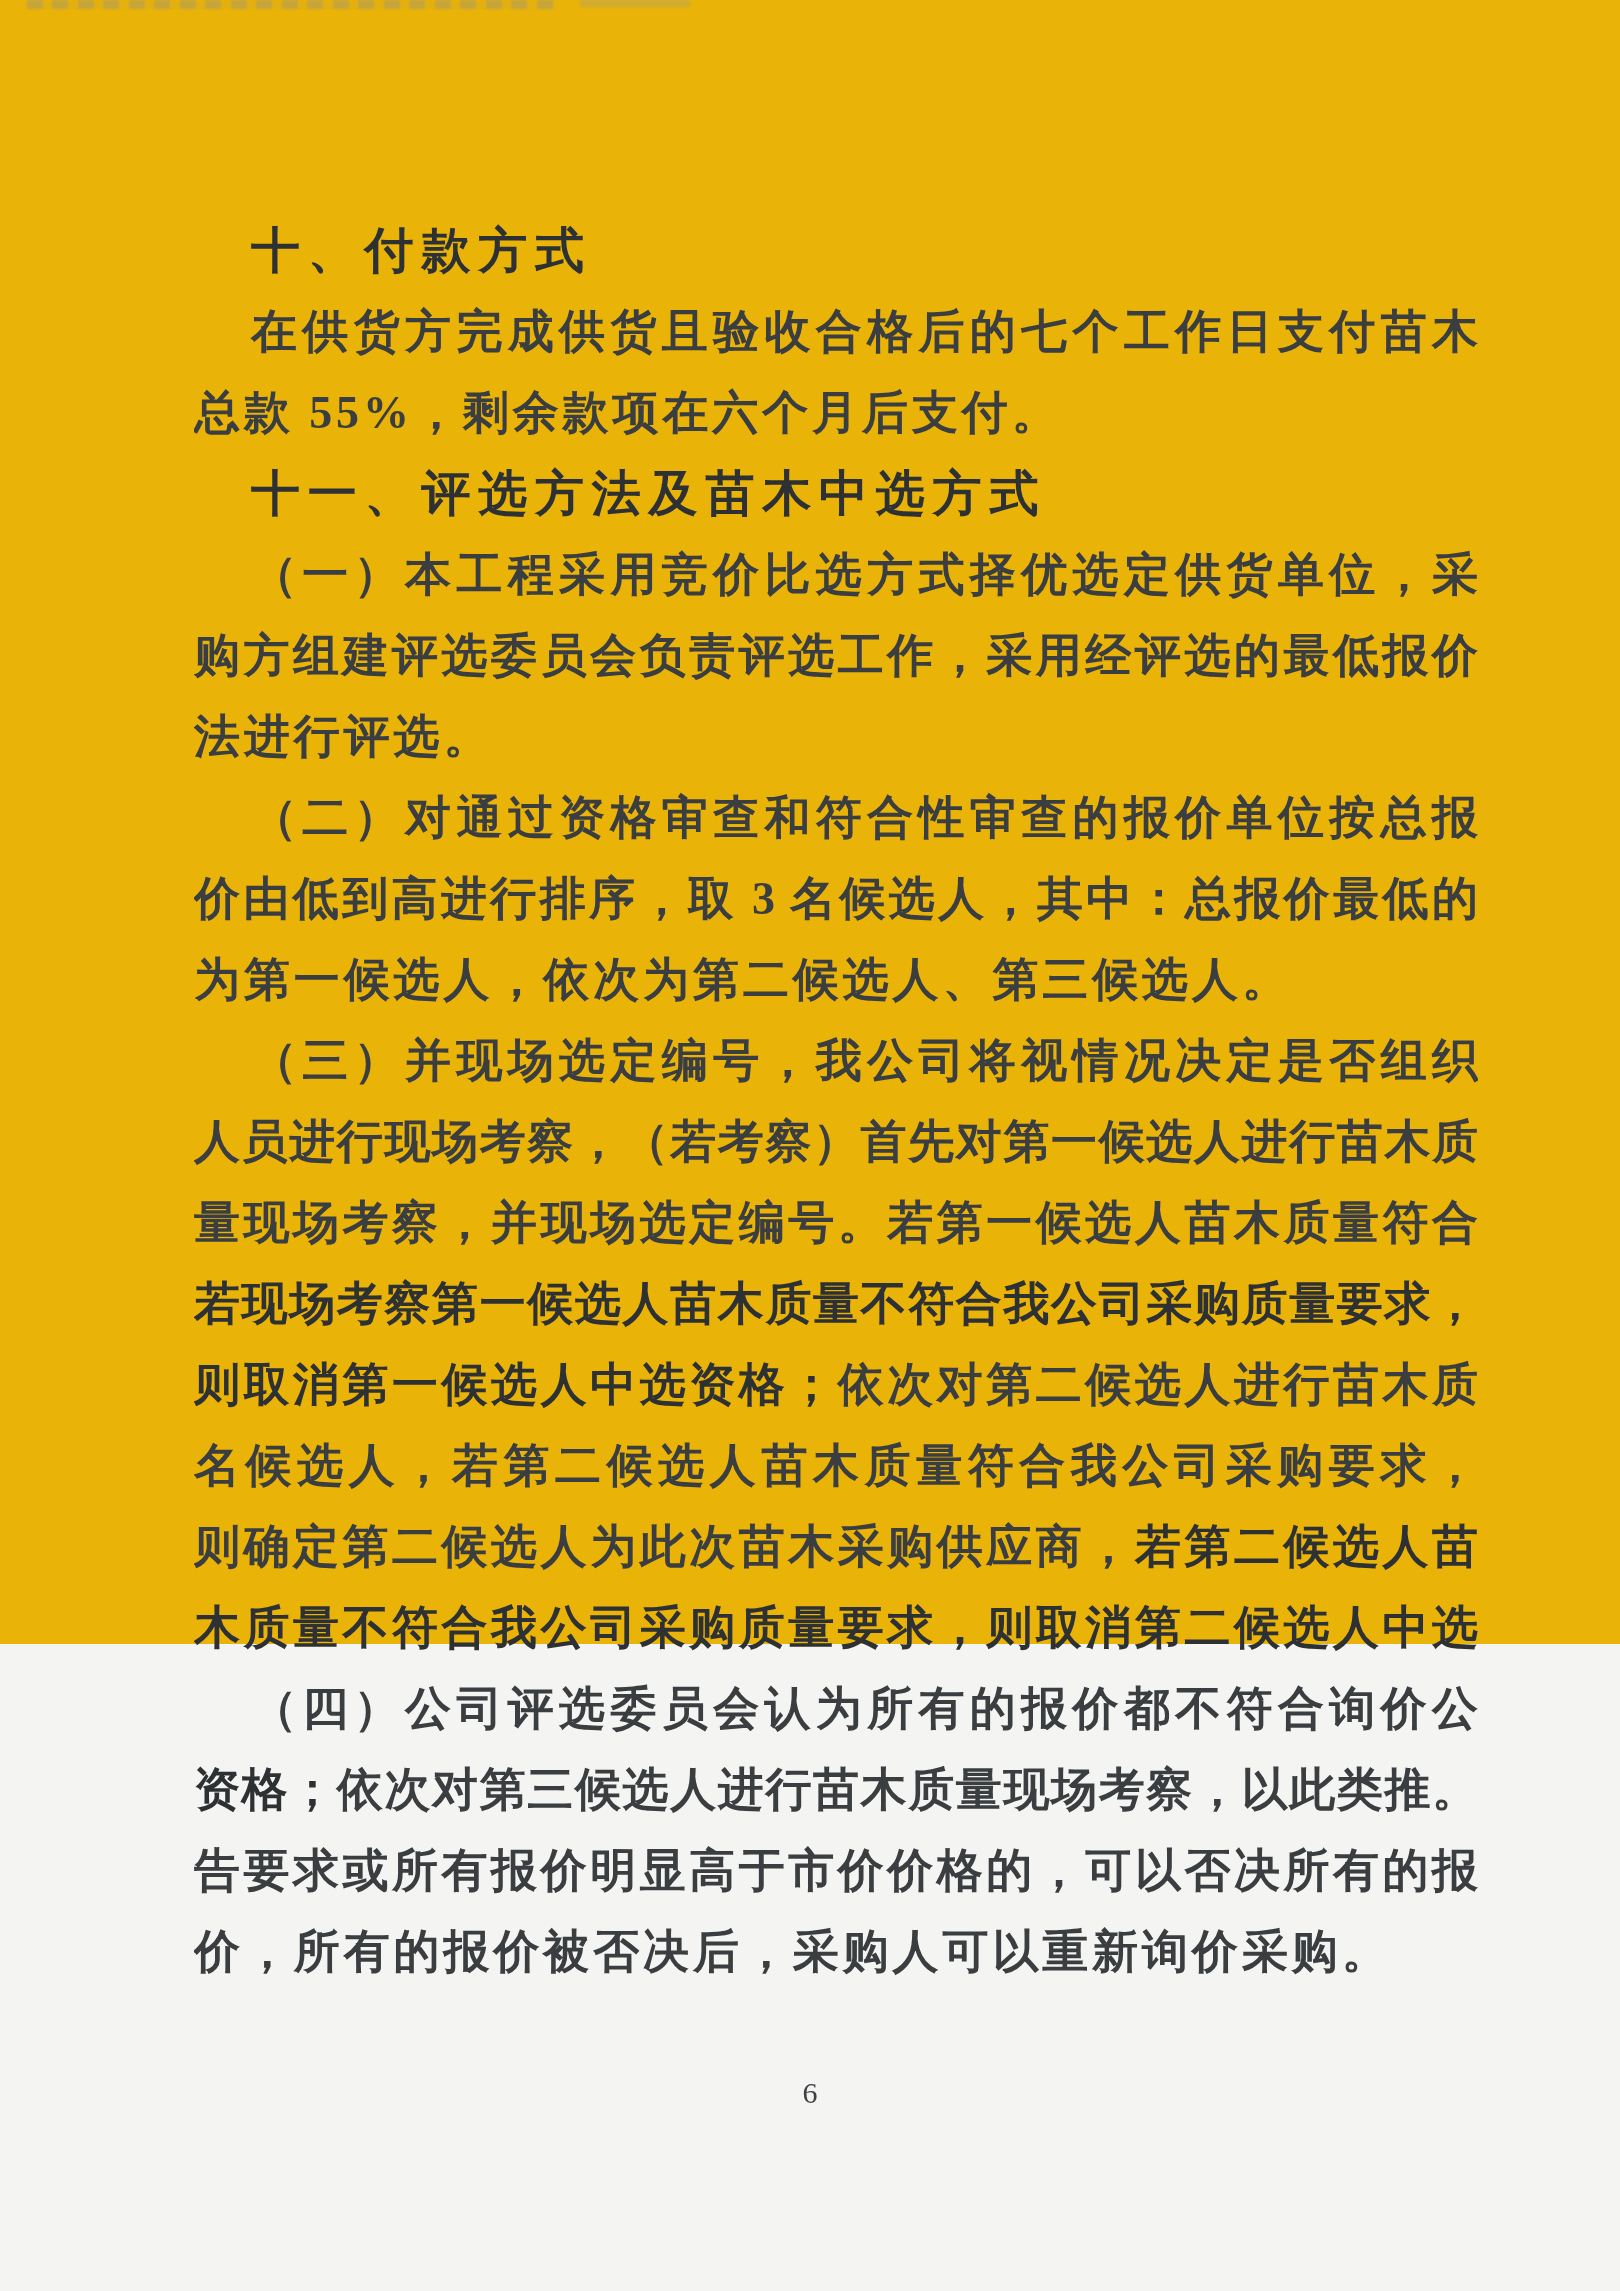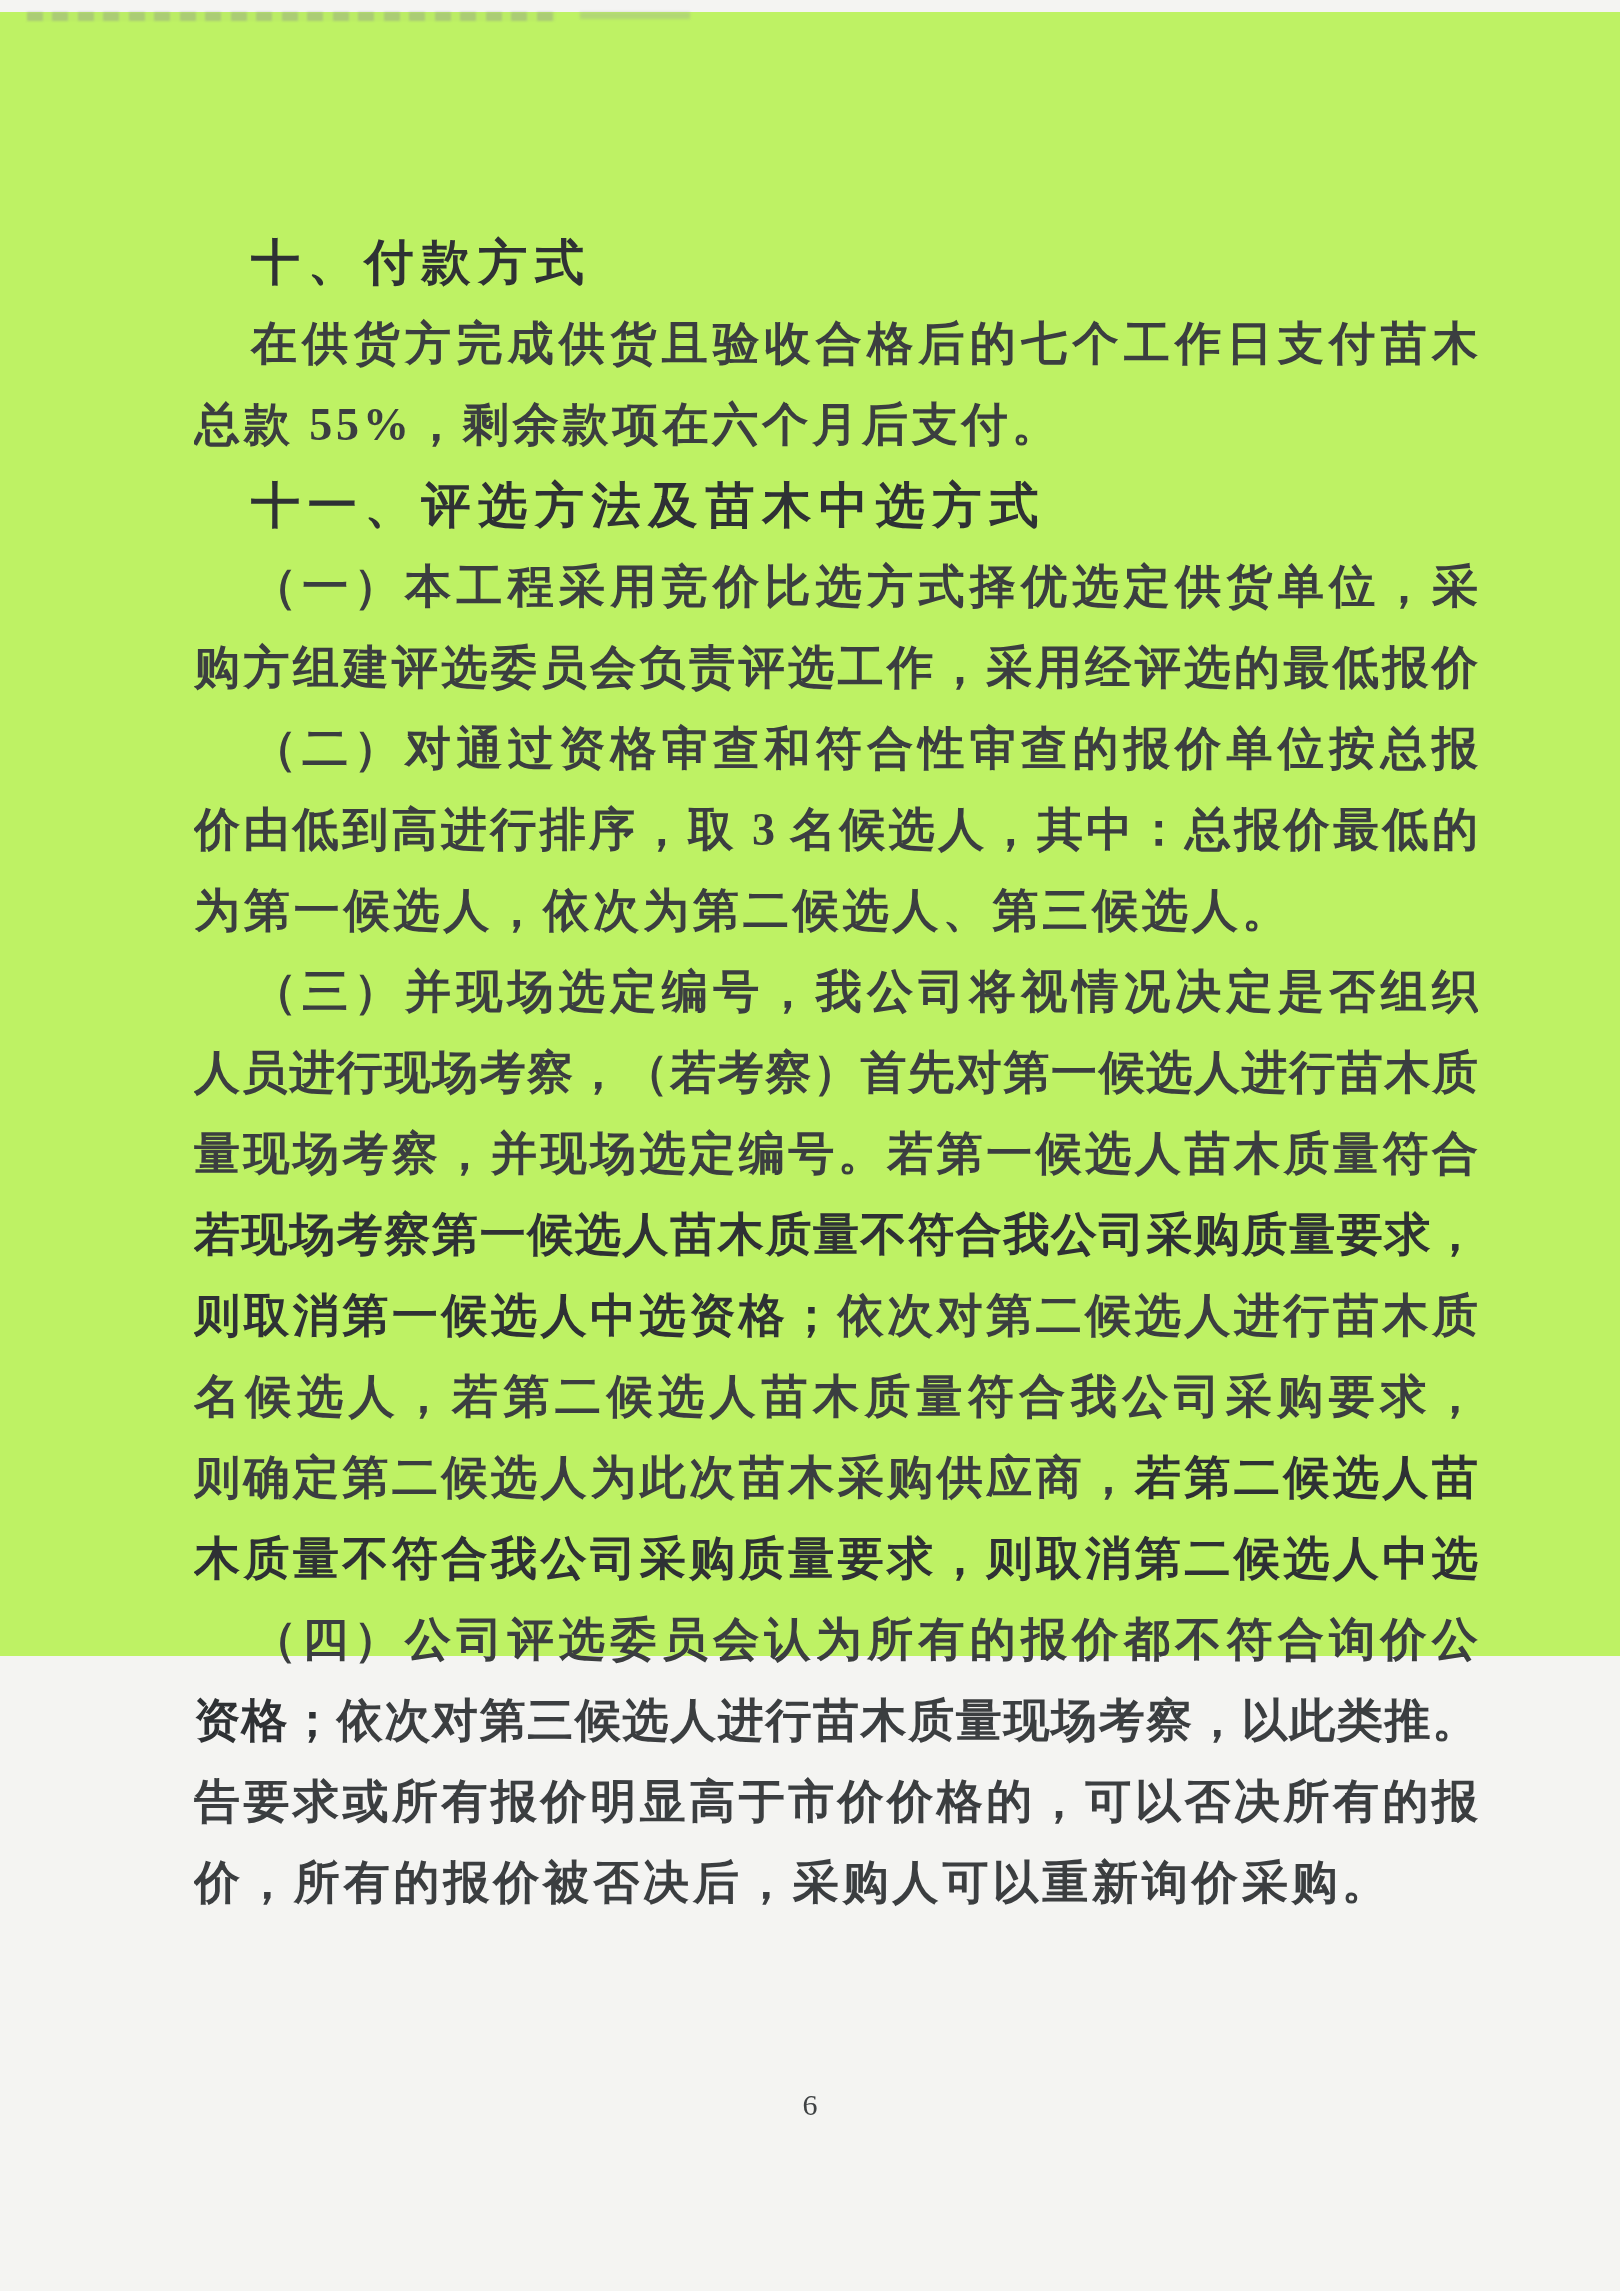--- a/index.html
+++ b/index.html
@@ -9,24 +9,24 @@
   body {
     width: 1620px;
     height: 2292px;
     background: #f4f4f2;
     font-family: "Liberation Serif", "DejaVu Serif", serif;
     overflow: hidden;
     position: relative;
   }
   .page {
     position: absolute;
-    left: 0; top: 12px;
+    left: 0; top: 0;
     width: 1620px;
     height: 1644px;
-    background: #bef264;
+    background: #eab308;
   }
   
   .scan-noise-a {
     position: absolute;
     left: 27.4px; top: 0;
     width: 529px; height: 8.8px;
     background: repeating-linear-gradient(90deg,
       rgba(140,143,145,0.38) 0 15.7px,
       rgba(140,143,145,0.05) 15.7px 25.5px);
     filter: blur(1px);
@@ -91,20 +91,21 @@
   <div class="scan-noise-a"></div>
   <div class="scan-noise-b"></div>
 
   <div class="content">
       <div class="line heading indent"><span class="seg bold">十、付款方式</span></div>
       <div class="line indent justify"><span class="seg">在供货方完成供货且验收合格后的七个工作日支付苗木</span></div>
       <div class="line"><span class="seg">总款 55%，剩余款项在六个月后支付。</span></div>
       <div class="line heading indent"><span class="seg bold">十一、评选方法及苗木中选方式</span></div>
       <div class="line indent justify"><span class="seg">（一）本工程采用竞价比选方式择优选定供货单位，采</span></div>
       <div class="line justify"><span class="seg">购方组建评选委员会负责评选工作，采用经评选的最低报价</span></div>
+      <div class="line"><span class="seg">法进行评选。</span></div>
       <div class="line indent justify"><span class="seg">（二）对通过资格审查和符合性审查的报价单位按总报</span></div>
       <div class="line justify"><span class="seg">价由低到高进行排序，取 3 名候选人，其中：总报价最低的</span></div>
       <div class="line"><span class="seg">为第一候选人，依次为第二候选人、第三候选人。</span></div>
       <div class="line indent justify"><span class="seg">（三）并现场选定编号，我公司将视情况决定是否组织</span></div>
       <div class="line justify"><span class="seg">人员进行现场考察，（若考察）首先对第一候选人进行苗木质</span></div>
       <div class="line justify"><span class="seg">量现场考察，并现场选定编号。若第一候选人苗木质量符合</span></div>
       <div class="line justify"><span class="seg bold">若现场考察第一候选人苗木质量不符合我公司采购质量要求，</span></div>
       <div class="line justify"><span class="seg bold">则取消第一候选人中选资格；</span><span class="seg">依次对第二候选人进行苗木质</span></div>
       <div class="line justify"><span class="seg">名候选人，若第二候选人苗木质量符合我公司采购要求，</span></div>
       <div class="line justify"><span class="seg">则确定第二候选人为此次苗木采购供应商，</span><span class="seg bold">若第二候选人苗</span></div>

